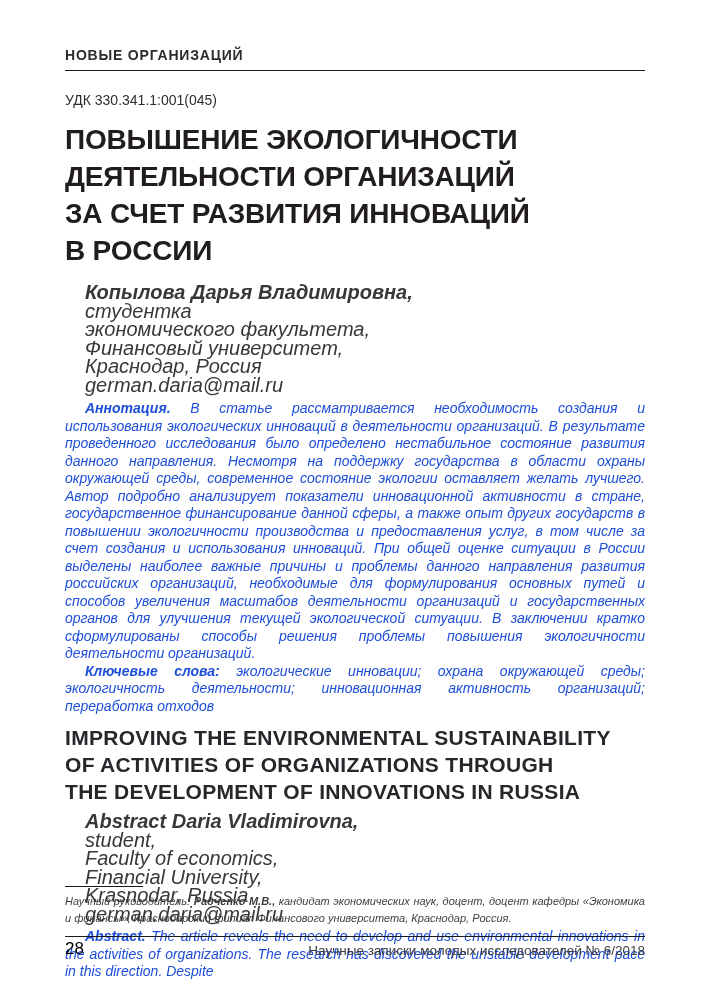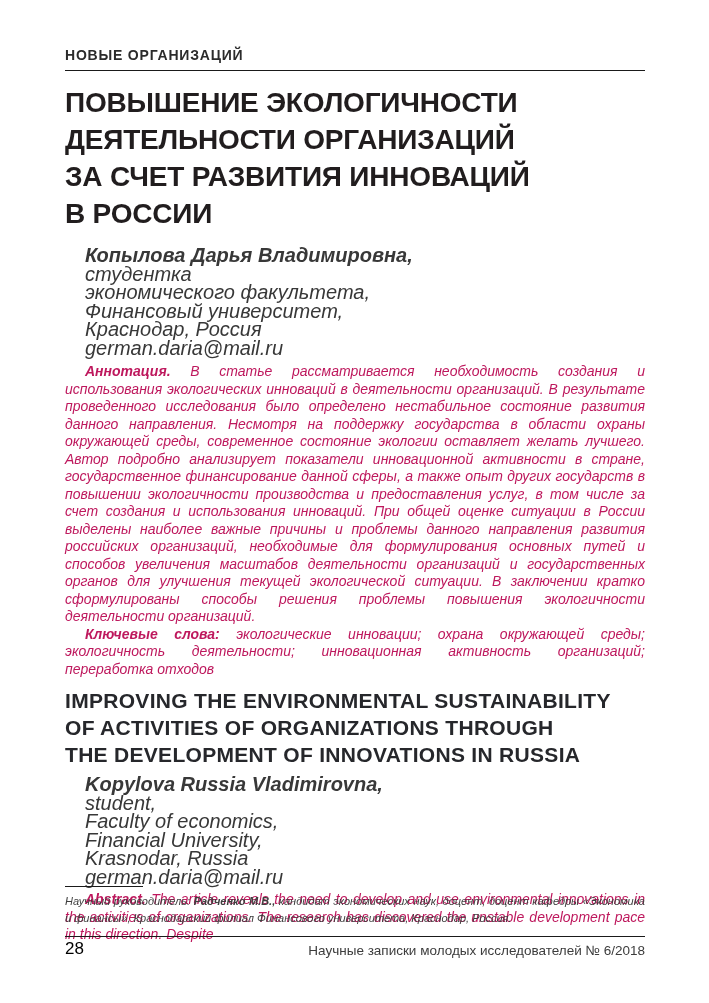--- a/index.html
+++ b/index.html
@@ -57,21 +57,21 @@
   .author-details {
     white-space: pre-line;
   }
   .para {
     margin: 6px 0 0 0;
     font-style: italic;
     font-size: 14px;
     line-height: 17.5px;
     text-align: justify;
     text-indent: 20px;
-    color: #be185d;
+    color: #1d4ed8;
   }
   .para .label {
     font-weight: bold;
   }
   .keywords {
     margin-top: 0;
   }
   .title-en {
     margin: 9px 0 0 0;
     font-size: 21px;
@@ -145,20 +145,21 @@
 </head>
 <body>
 
 <div class="page">
 
   <div>
     <div class="section-header">НОВЫЕ ОРГАНИЗАЦИЙ</div>
     <div class="header-rule"></div>
   </div>
 
+  <div class="udc">УДК 330.341.1:001(045)</div>
 
   <h1 class="title-ru">ПОВЫШЕНИЕ ЭКОЛОГИЧНОСТИ
 ДЕЯТЕЛЬНОСТИ ОРГАНИЗАЦИЙ
 ЗА СЧЕТ РАЗВИТИЯ ИННОВАЦИЙ
 В РОССИИ</h1>
 
   <div class="author-block">
     <div class="author-name">Копылова Дарья Владимировна,</div>
     <div class="author-details">студентка
 экономического факультета,
@@ -169,21 +170,21 @@
 
   <p class="para annotation"><span class="label">Аннотация.</span> <span>В статье рассматривается необходимость создания и использования экологических инноваций в деятельности организаций. В результате проведенного исследования было определено нестабильное состояние развития данного направления. Несмотря на поддержку государства в области охраны окружающей среды, современное состояние экологии оставляет желать лучшего. Автор подробно анализирует показатели инновационной активности в стране, государственное финансирование данной сферы, а также опыт других государств в повышении экологичности производства и предоставления услуг, в том числе за счет создания и использования инноваций. При общей оценке ситуации в России выделены наиболее важные причины и проблемы данного направления развития российских организаций, необходимые для формулирования основных путей и способов увеличения масштабов деятельности организаций и государственных органов для улучшения текущей экологической ситуации. В заключении кратко сформулированы способы решения проблемы повышения экологичности деятельности организаций.</span></p>
 
   <p class="para keywords"><span class="label">Ключевые слова:</span> <span>экологические инновации; охрана окружающей среды; экологичность деятельности; инновационная активность организаций; переработка отходов</span></p>
 
   <h2 class="title-en">IMPROVING THE ENVIRONMENTAL SUSTAINABILITY
 OF ACTIVITIES OF ORGANIZATIONS THROUGH
 THE DEVELOPMENT OF INNOVATIONS IN RUSSIA</h2>
 
   <div class="author-block en">
-    <div class="author-name">Kopylova Russia Vladimirovna,</div>
+    <div class="author-name">Abstract Daria Vladimirovna,</div>
     <div class="author-details">student,
 Faculty of economics,
 Financial University,
 Krasnodar, Russia
 german.daria@mail.ru</div>
   </div>
 
   <p class="para abstract"><span class="label">Abstract.</span> <span>The article reveals the need to develop and use environmental innovations in the activities of organizations. The research has discovered the unstable development pace in this direction. Despite</span></p>
 
   <div class="footnote">

